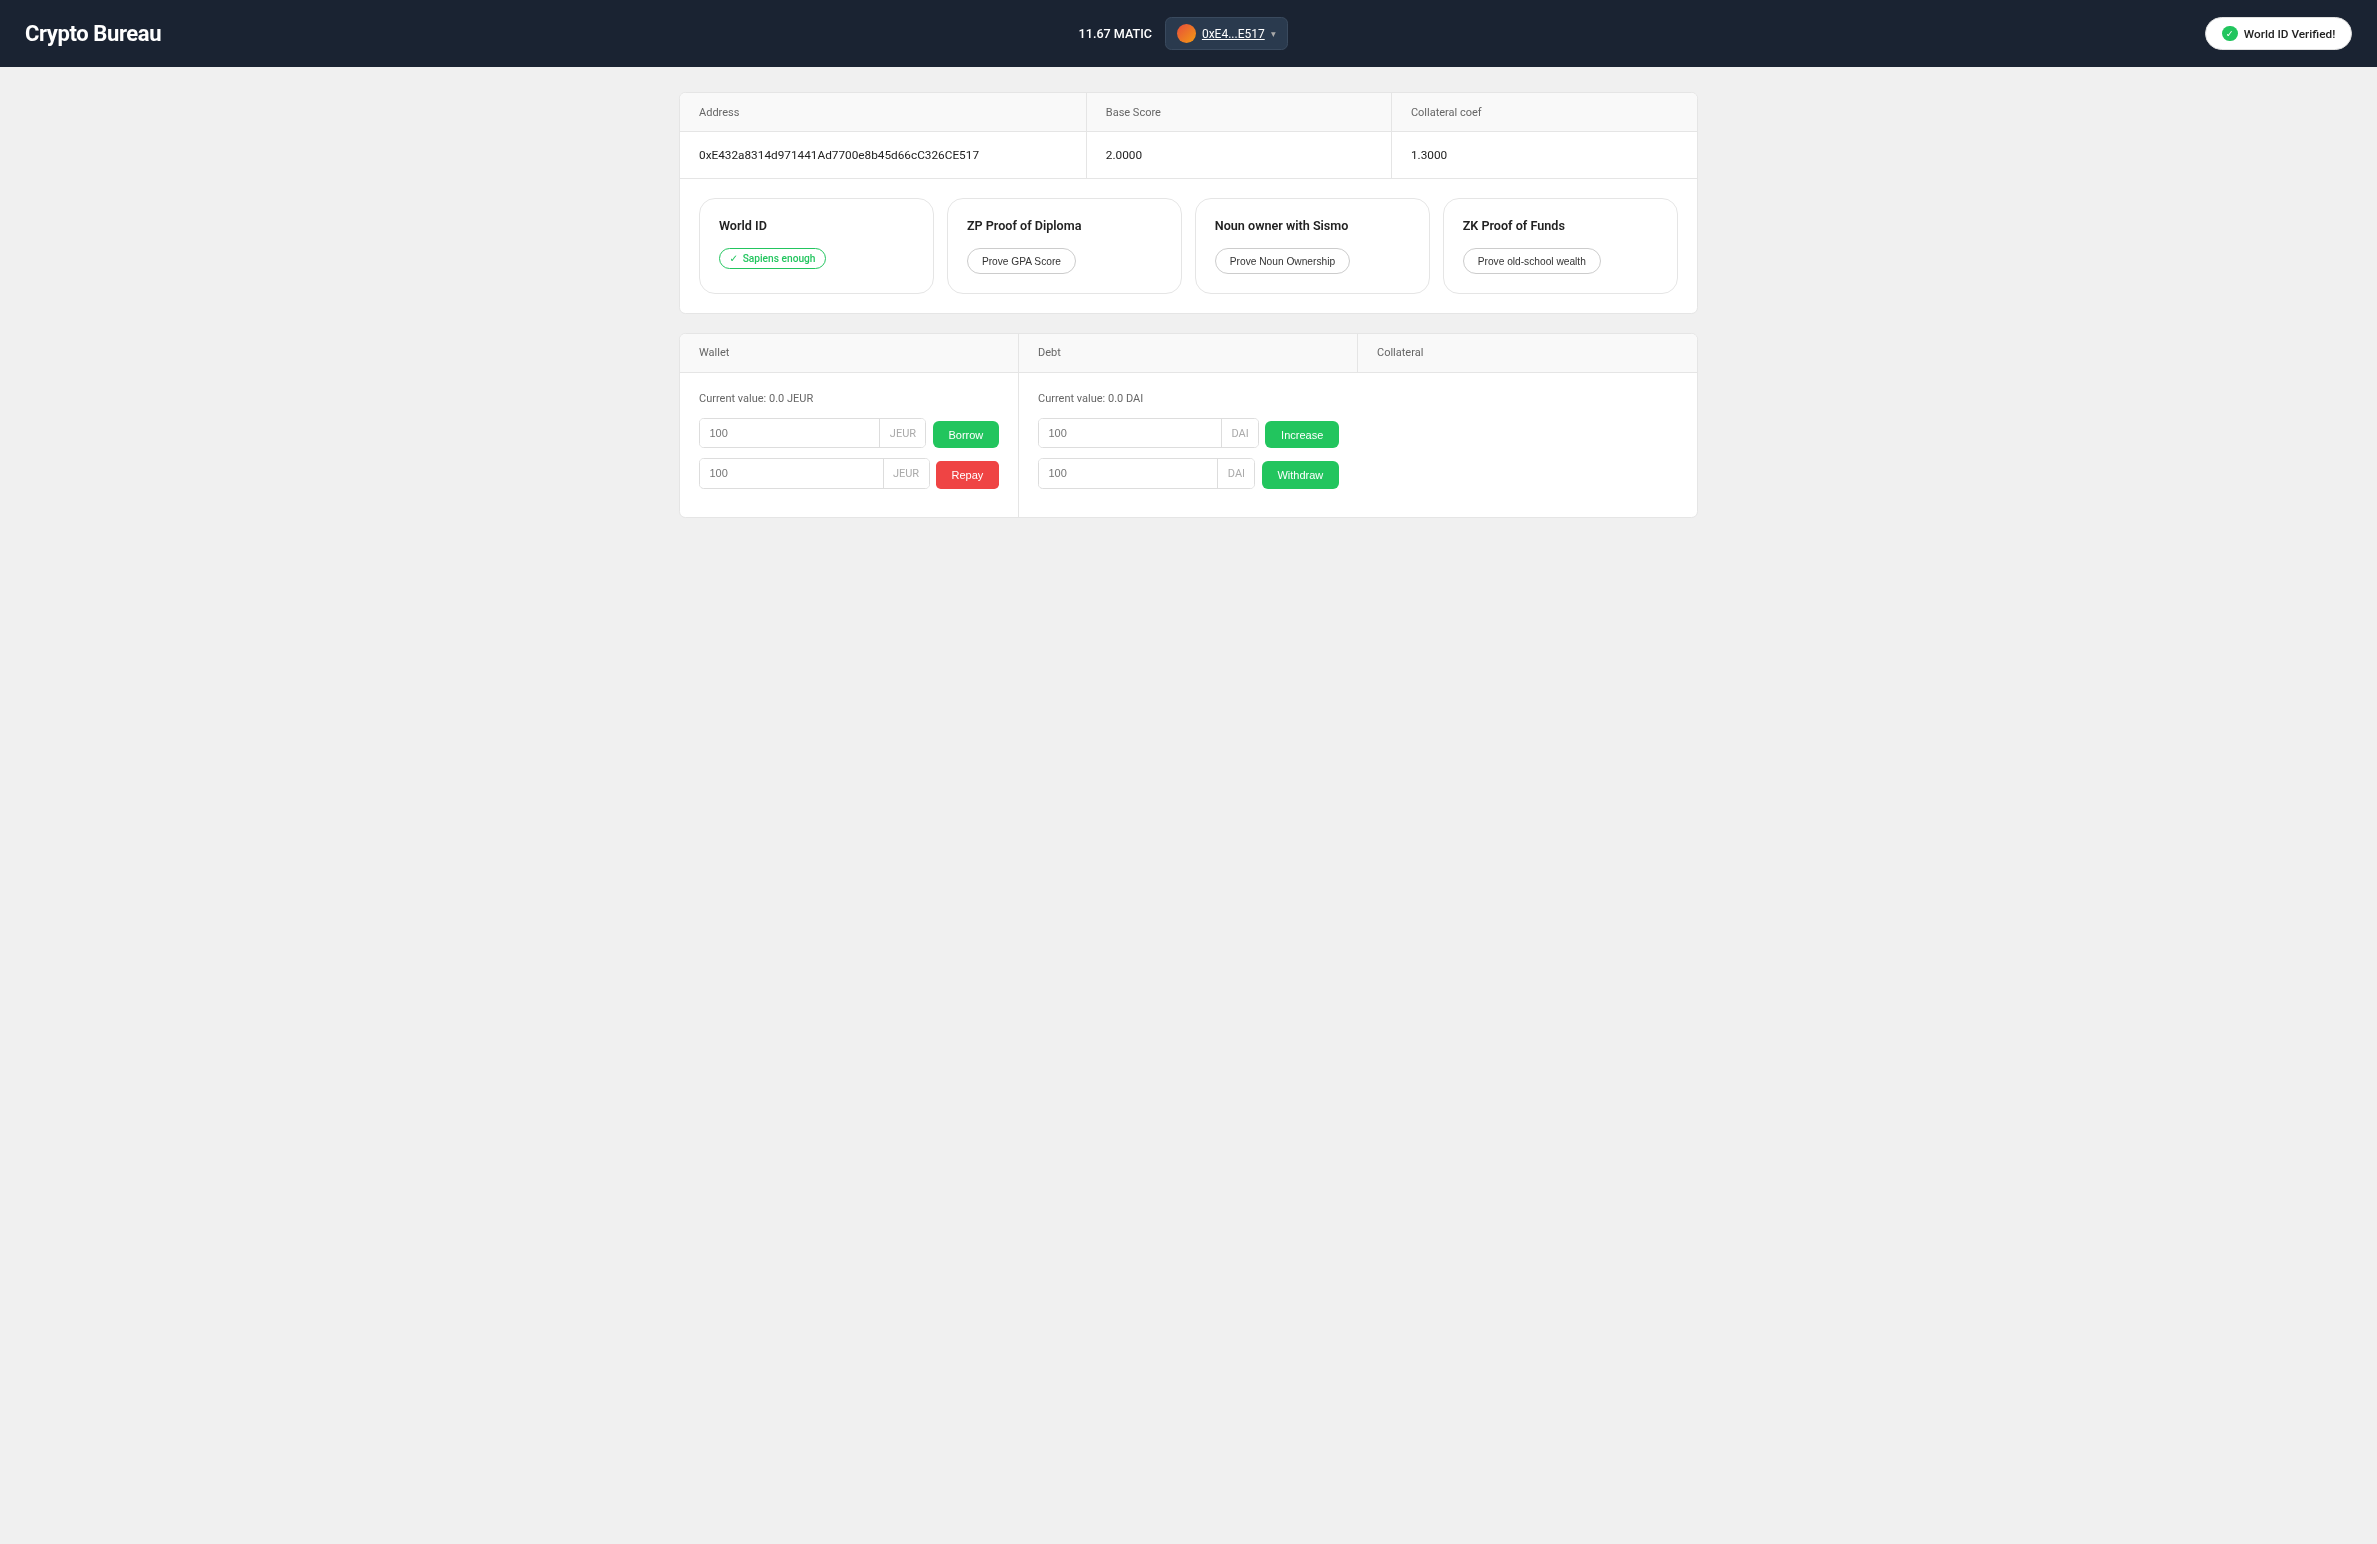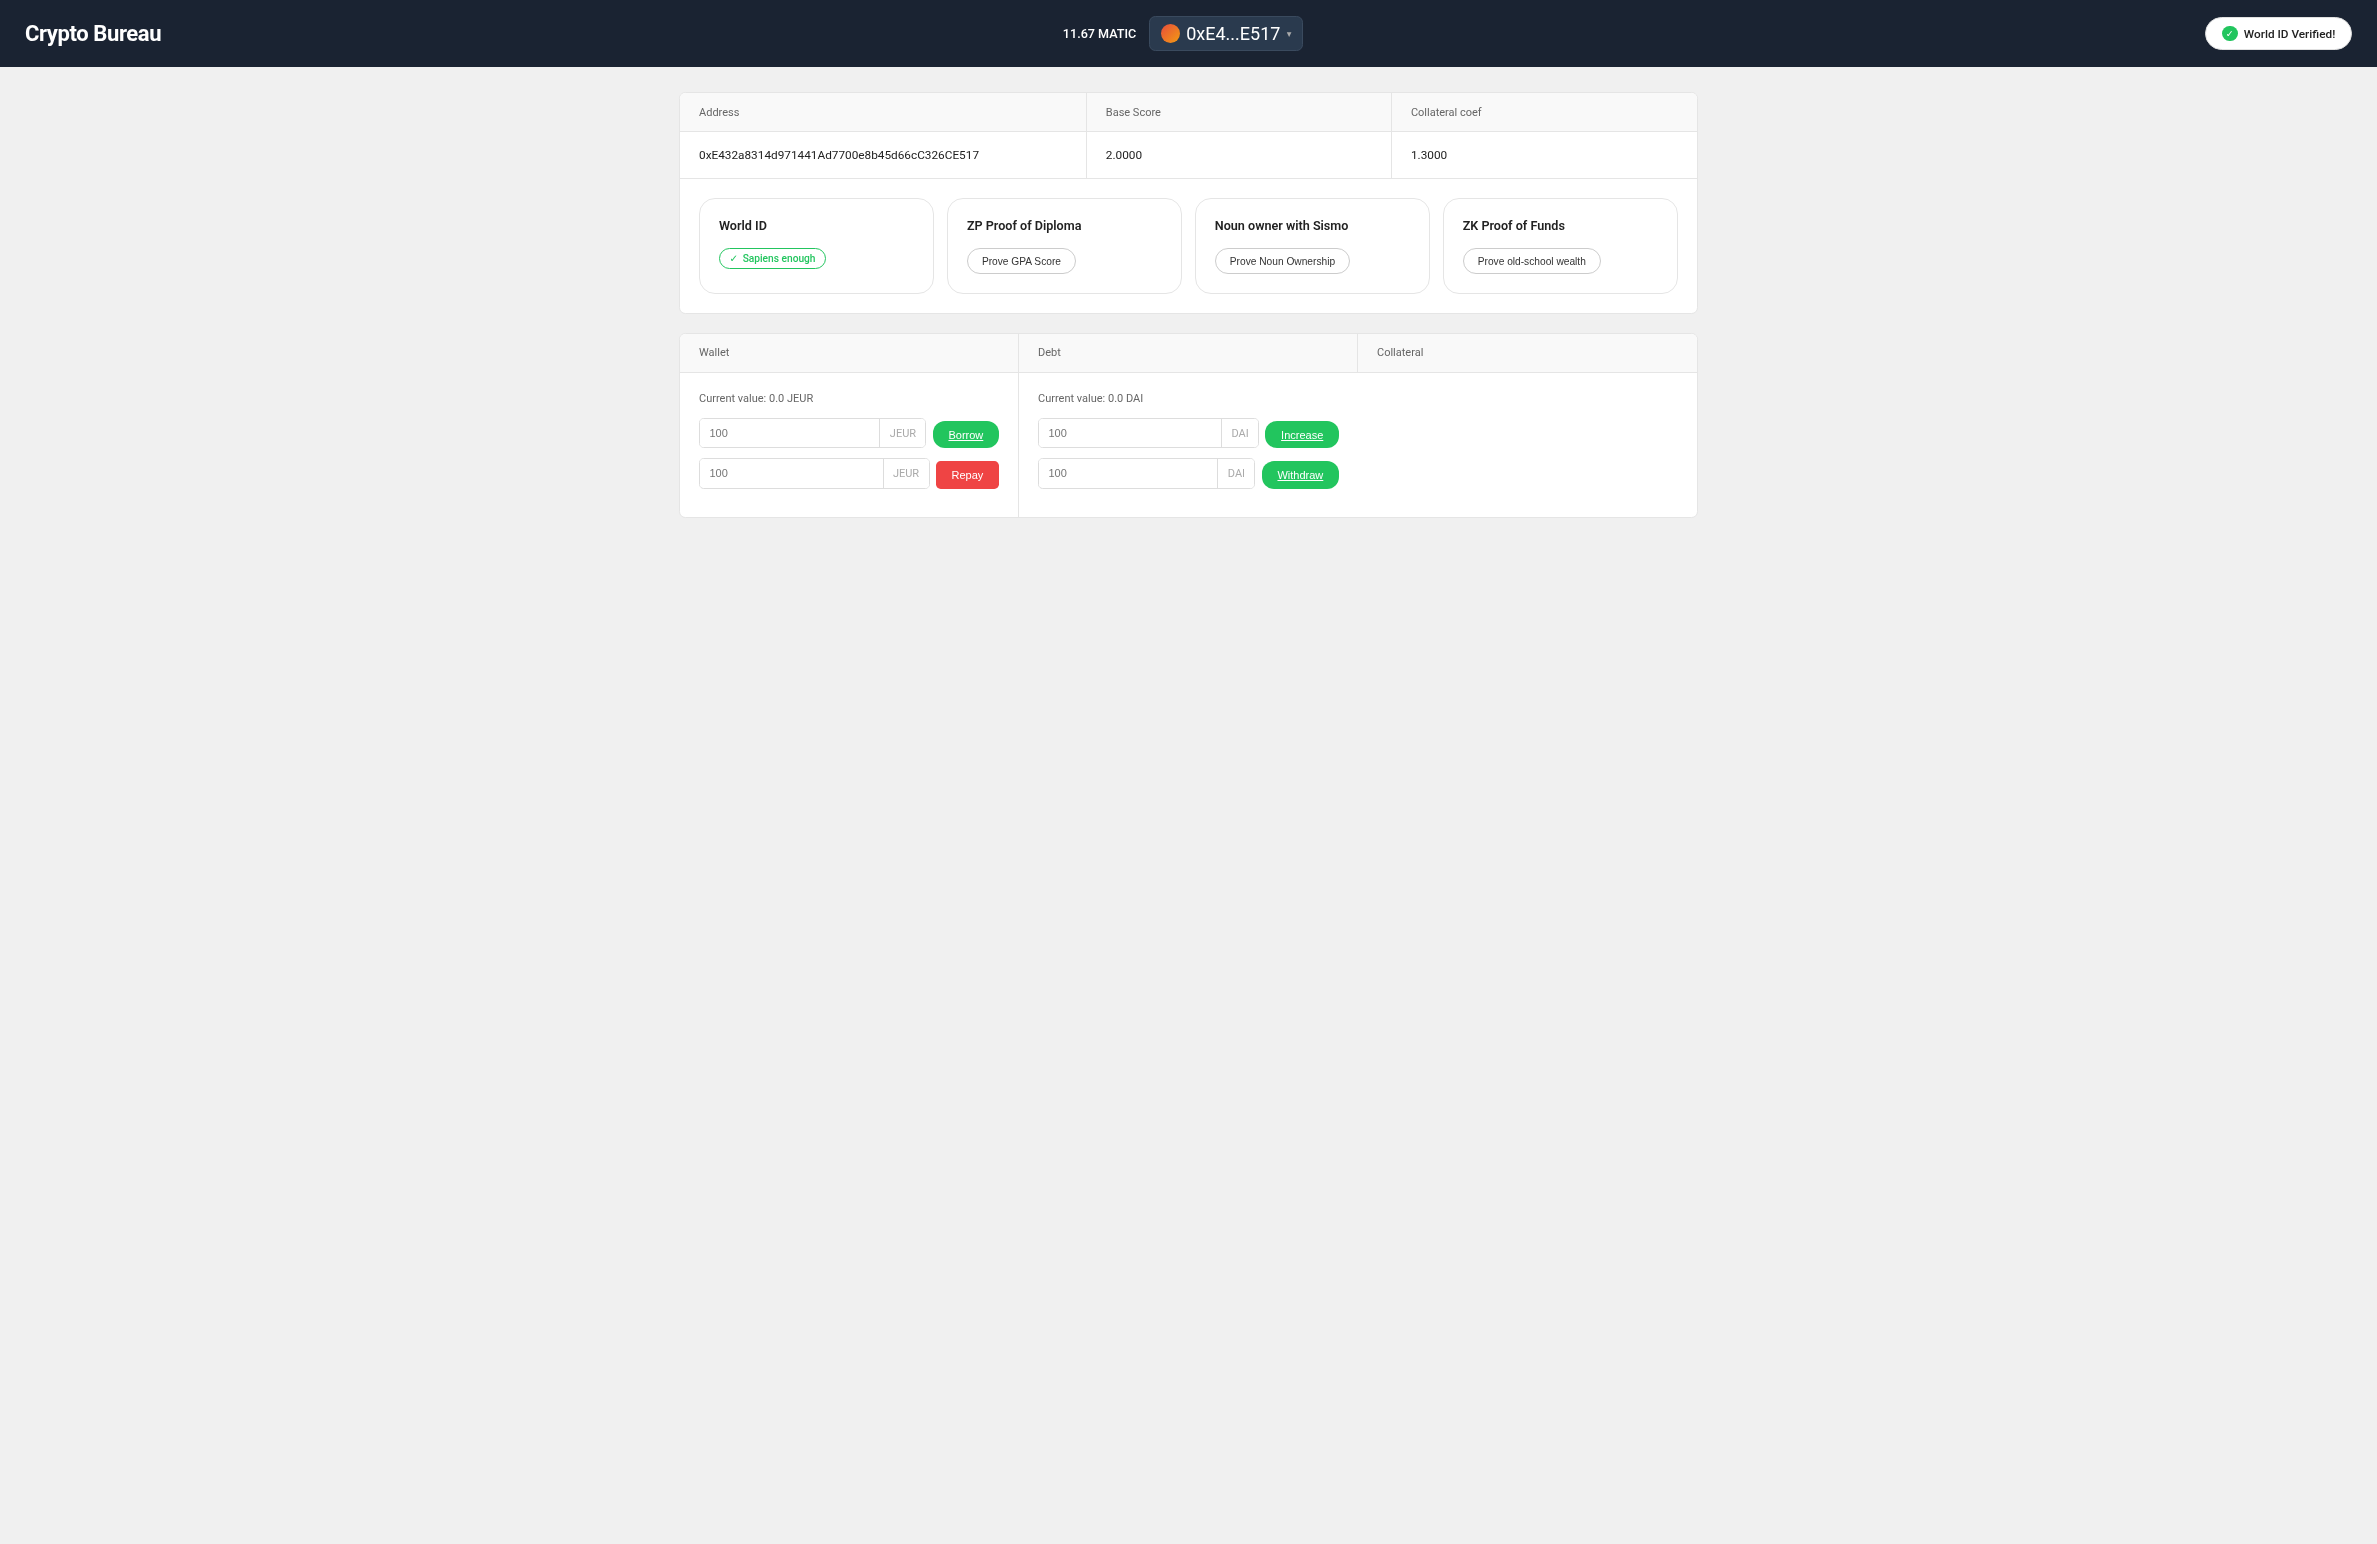--- a/index.html
+++ b/index.html
@@ -45,21 +45,22 @@
       cursor: pointer;
     }
     .wallet-avatar {
       width: 19px;
       height: 19px;
       border-radius: 50%;
       background: linear-gradient(135deg, #e74c3c, #f39c12);
     }
     .wallet-address {
       color: white;
-      font-size: 18px;
+      font-size: 12px;
+      text-decoration: underline;
     }
     .wallet-chevron {
       color: #aaa;
       font-size: 9.4px;
     }
     .world-id-badge {
       background: white;
       border: 1.2px solid #e0e0e0;
       border-radius: 19px;
       padding: 7.9px 15.7px;
@@ -254,27 +255,26 @@
       font-size: 11px;
       color: #aaa;
       background: white;
       border-left: 0.8px solid #ddd;
     }
 
     .btn-green {
       background: #22c55e;
       color: white;
       border: none;
-      border-radius: 12px;
+      border-radius: 6px;
       padding: 7.9px 15.7px;
       font-size: 11px;
       font-weight: 500;
       cursor: pointer;
       white-space: nowrap;
-      text-decoration: underline;
     }
 
     .btn-red {
       background: #ef4444;
       color: white;
       border: none;
       border-radius: 4.7px;
       padding: 7.9px 15.7px;
       font-size: 11px;
       font-weight: 500;

